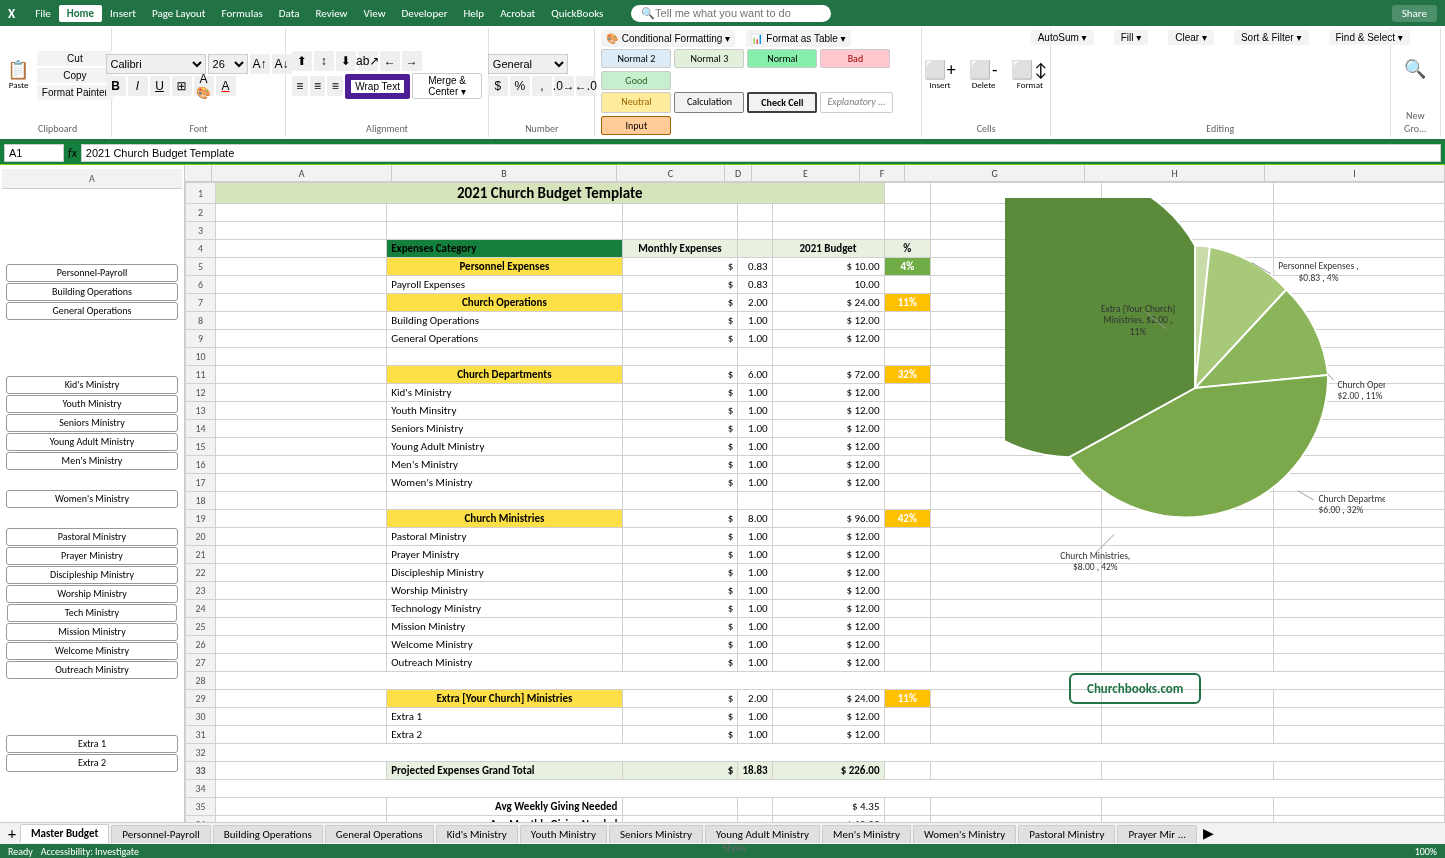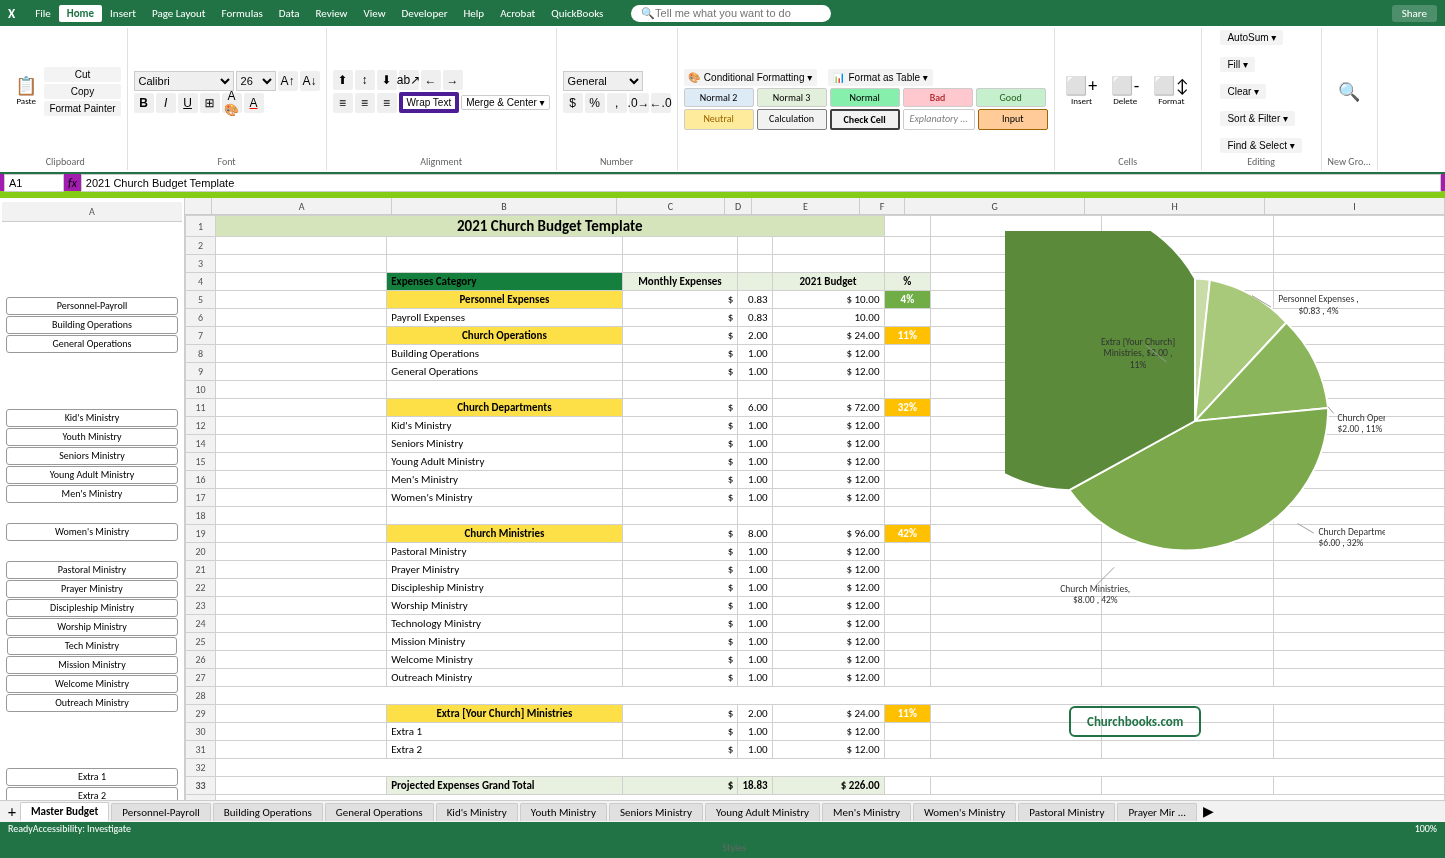--- a/index.html
+++ b/index.html
@@ -6,21 +6,21 @@
     body { font-family: 'Calibri', Arial, sans-serif; font-size: 12px; background: #fff; overflow: hidden; }
 
     
     .ribbon { background: #217346; color: white; display: flex; align-items: center; padding: 2px 8px; height: 26px; font-size: 11px; }
     .ribbon-tab { padding: 2px 8px; cursor: pointer; border-radius: 2px; }
     .ribbon-tab.active { background: white; color: #217346; font-weight: bold; }
     .ribbon-logo { font-weight: bold; margin-right: 12px; font-size: 13px; }
     .tb-btn { background: #f3f3f3; border: 1px solid transparent; padding: 2px 4px; cursor: pointer; font-size: 11px; border-radius: 2px; white-space: nowrap; }
 
     
-    .formula-bar { display: flex; align-items: center; height: 24px; border-bottom: 7px solid #84cc16; background: #a21caf; padding: 0 4px; gap: 4px; }
+    .formula-bar { display: flex; align-items: center; height: 24px; border-bottom: 1px solid #84cc16; background: #15803d; padding: 0 4px; gap: 4px; }
     .cell-ref { width: 60px; border: 1px solid #ccc; height: 18px; font-size: 11px; padding: 0 4px; }
     .formula-input { flex: 1; border: 1px solid #ccc; height: 18px; font-size: 11px; padding: 0 4px; }
     .sidebar-item { margin: 2px 6px; padding: 3px 8px; border: 1px solid #999; border-radius: 3px; cursor: pointer; font-size: 11px; text-align: center; background: white; }
 
     
     .spreadsheet { width: 100%; border-collapse: collapse; font-size: 11px; }
     .spreadsheet td, .spreadsheet th { border: 1px solid #d0d0d0; padding: 1px 4px; white-space: nowrap; height: 18px; }
     .row-num { background: #f2f2f2; text-align: center; color: #555; font-size: 10px; min-width: 30px; width: 30px; border-right: 1px solid #ccc; }
     
     
@@ -32,35 +32,35 @@
 
     
     .tab-bar { background: #f2f2f2; border-top: 1px solid #ccc; display: flex; align-items: center; height: 22px; overflow-x: auto; padding: 0 4px; }
     .sheet-tab { padding: 2px 10px; border: 1px solid #ccc; border-bottom: none; cursor: pointer; font-size: 11px; background: #e0e0e0; margin-right: 2px; border-radius: 2px 2px 0 0; white-space: nowrap; }
     .sheet-tab.active { background: white; border-bottom: 1px solid white; font-weight: bold; }
 
     .app-container { display: flex; flex-direction: column; height: 858px; width: 1445px; overflow: hidden; }
     .main-area { display: flex; flex: 1; overflow: hidden; }
     
     
-    .status-bar { height: 36px; background: #217346; display: flex; align-items: flex-start; padding: 0 8px; color: white; font-size: 10px; }
+    .status-bar { height: 14px; background: #217346; display: flex; align-items: center; padding: 0 8px; color: white; font-size: 10px; gap: 8px; }
     
     .rg { display: flex; flex-direction: column; align-items: center; padding: 2px 6px; border-right: 1px solid #e0e0e0; min-width: 50px; }
     .rg-top { display: flex; align-items: center; justify-content: center; gap: 2px; flex: 1; }
     .rg-label { font-size: 10px; color: #666; margin-top: 2px; text-align: center; }
     .r-btn { display: flex; flex-direction: column; align-items: center; cursor: pointer; padding: 2px 4px; border: 1px solid transparent; border-radius: 2px; min-width: 30px; }
     .r-btn-icon { font-size: 18px; line-height: 1; }
     .r-btn-label { font-size: 9px; text-align: center; }
     .font-select { width: 100px; height: 20px; font-size: 11px; border: 1px solid #ccc; }
     .size-select { width: 40px; height: 20px; font-size: 11px; border: 1px solid #ccc; }
     .fmt-btn { width: 20px; height: 20px; border: 1px solid transparent; cursor: pointer; font-size: 12px; display: flex; align-items: center; justify-content: center; border-radius: 2px; }
     
     .style-box { border: 1px solid #ccc; border-radius: 2px; padding: 2px 6px; font-size: 10px; min-width: 70px; text-align: center; }
     
-    .wrap-btn { padding: 2px 6px; border: 4px solid #4c1d95; background: white; cursor: pointer; font-size: 11px; border-radius: 2px; white-space: nowrap; }
+    .wrap-btn { padding: 2px 6px; border: 6px solid #4c1d95; background: white; cursor: pointer; font-size: 11px; border-radius: 2px; white-space: nowrap; }
     .merge-btn { padding: 2px 6px; border: 1px solid #ccc; background: white; cursor: pointer; font-size: 11px; border-radius: 2px; display: flex; align-items: center; gap: 2px; }
 
     
     .num-select { width: 80px; height: 20px; border: 1px solid #ccc; font-size: 11px; }
     
     .sidebar-wrapper { width: 185px; min-width: 185px; border-right: 1px solid #ccc; overflow-y: auto; padding: 4px 2px; }
 
     td.empty { background: white; }
     
     .churchbooks-box { border: 2px solid #217346; border-radius: 6px; padding: 6px 16px; color: #217346; font-weight: bold; font-size: 13px; display: inline-block; margin: 4px; }
@@ -221,21 +221,21 @@
         </div>
         <div class="r-btn">
           <span class="r-btn-icon">⬜↕</span>
           <span class="r-btn-label">Format</span>
         </div>
       </div>
       <div class="rg-label">Cells</div>
     </div>
 
     <div class="rg" style="min-width:120px;">
-      <div class="rg-top" style="flex-direction:column;align-items:flex-start;gap:12px;justify-content:center;">
+      <div class="rg-top" style="flex-direction:row;align-items:flex-start;gap:20px;justify-content:center;">
         <button class="tb-btn" style="font-size:10px;padding:1px 6px;">AutoSum ▾</button>
         <button class="tb-btn" style="font-size:10px;padding:1px 6px;">Fill ▾</button>
         <button class="tb-btn" style="font-size:10px;padding:1px 6px;">Clear ▾</button>
         <button class="tb-btn" style="font-size:10px;padding:1px 6px;">Sort &amp; Filter ▾</button>
         <button class="tb-btn" style="font-size:10px;padding:1px 6px;">Find &amp; Select ▾</button>
       </div>
       <div class="rg-label">Editing</div>
     </div>
 
     <div class="rg">
@@ -473,20 +473,32 @@
               <td>Kid's Ministry</td>
               <td class="money">$</td>
               <td class="money">1.00</td>
               <td class="money">$ 12.00</td>
               <td class="empty"></td>
               <td class="empty"></td>
               <td class="empty"></td>
               <td class="empty"></td>
             </tr>
 
+            <tr>
+              <td class="row-num">13</td>
+              <td class="empty"></td>
+              <td>Youth Minsitry</td>
+              <td class="money">$</td>
+              <td class="money">1.00</td>
+              <td class="money">$ 12.00</td>
+              <td class="empty"></td>
+              <td class="empty"></td>
+              <td class="empty"></td>
+              <td class="empty"></td>
+            </tr>
 
             <tr>
               <td class="row-num">14</td>
               <td class="empty"></td>
               <td>Seniors Ministry</td>
               <td class="money">$</td>
               <td class="money">1.00</td>
               <td class="money">$ 12.00</td>
               <td class="empty"></td>
               <td class="empty"></td>

